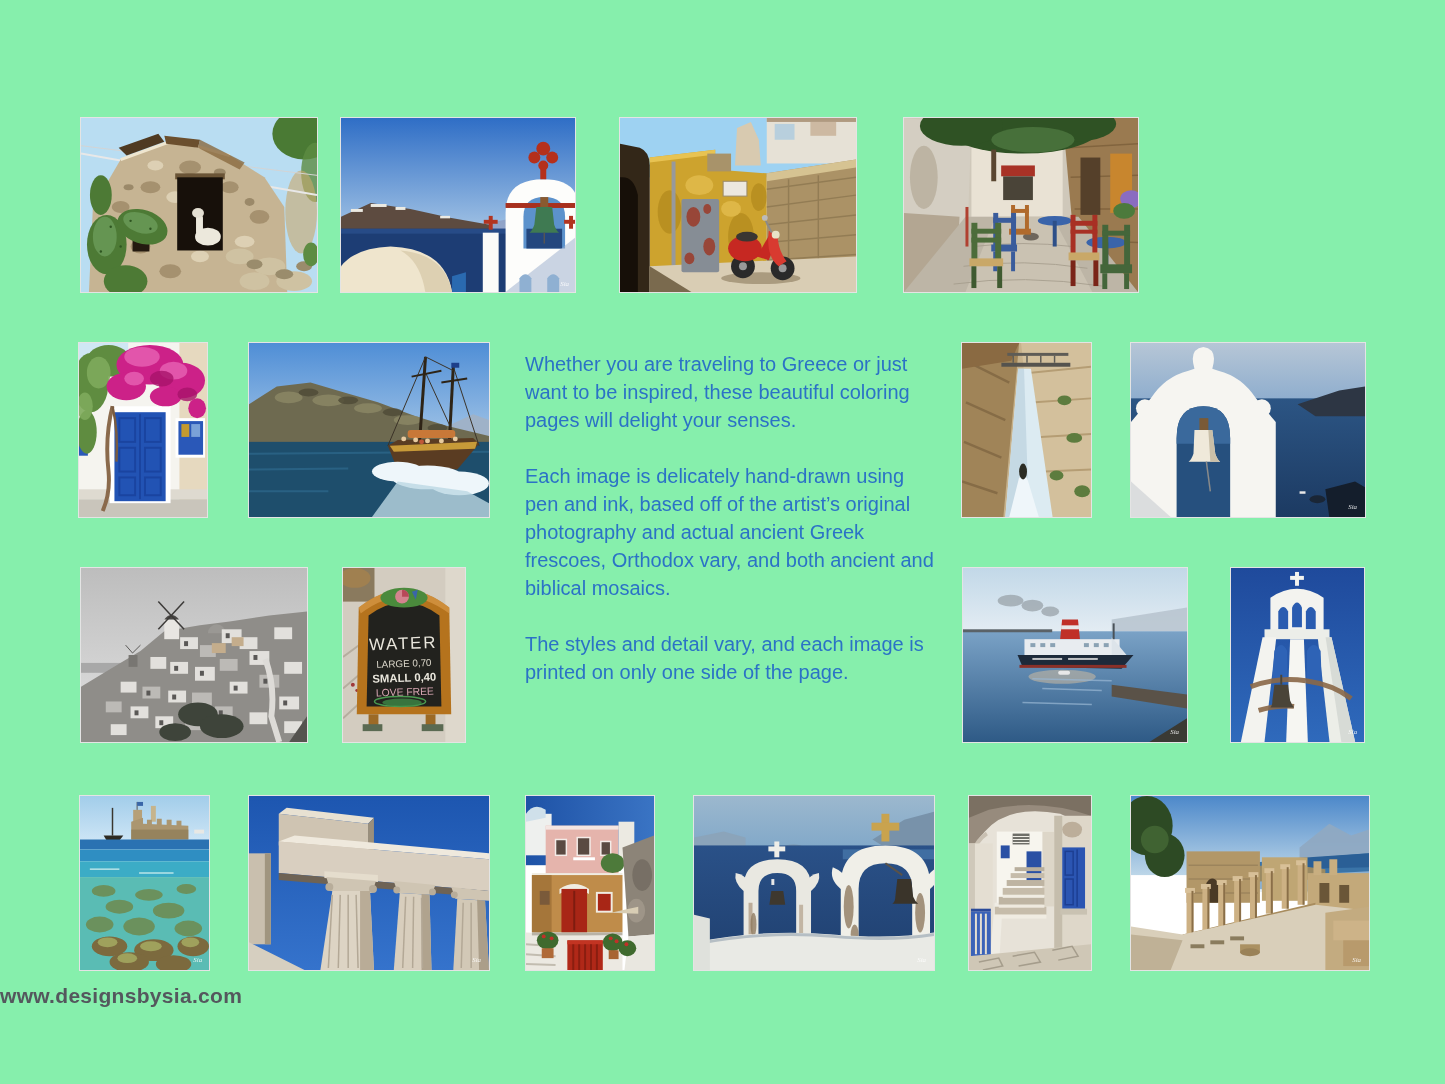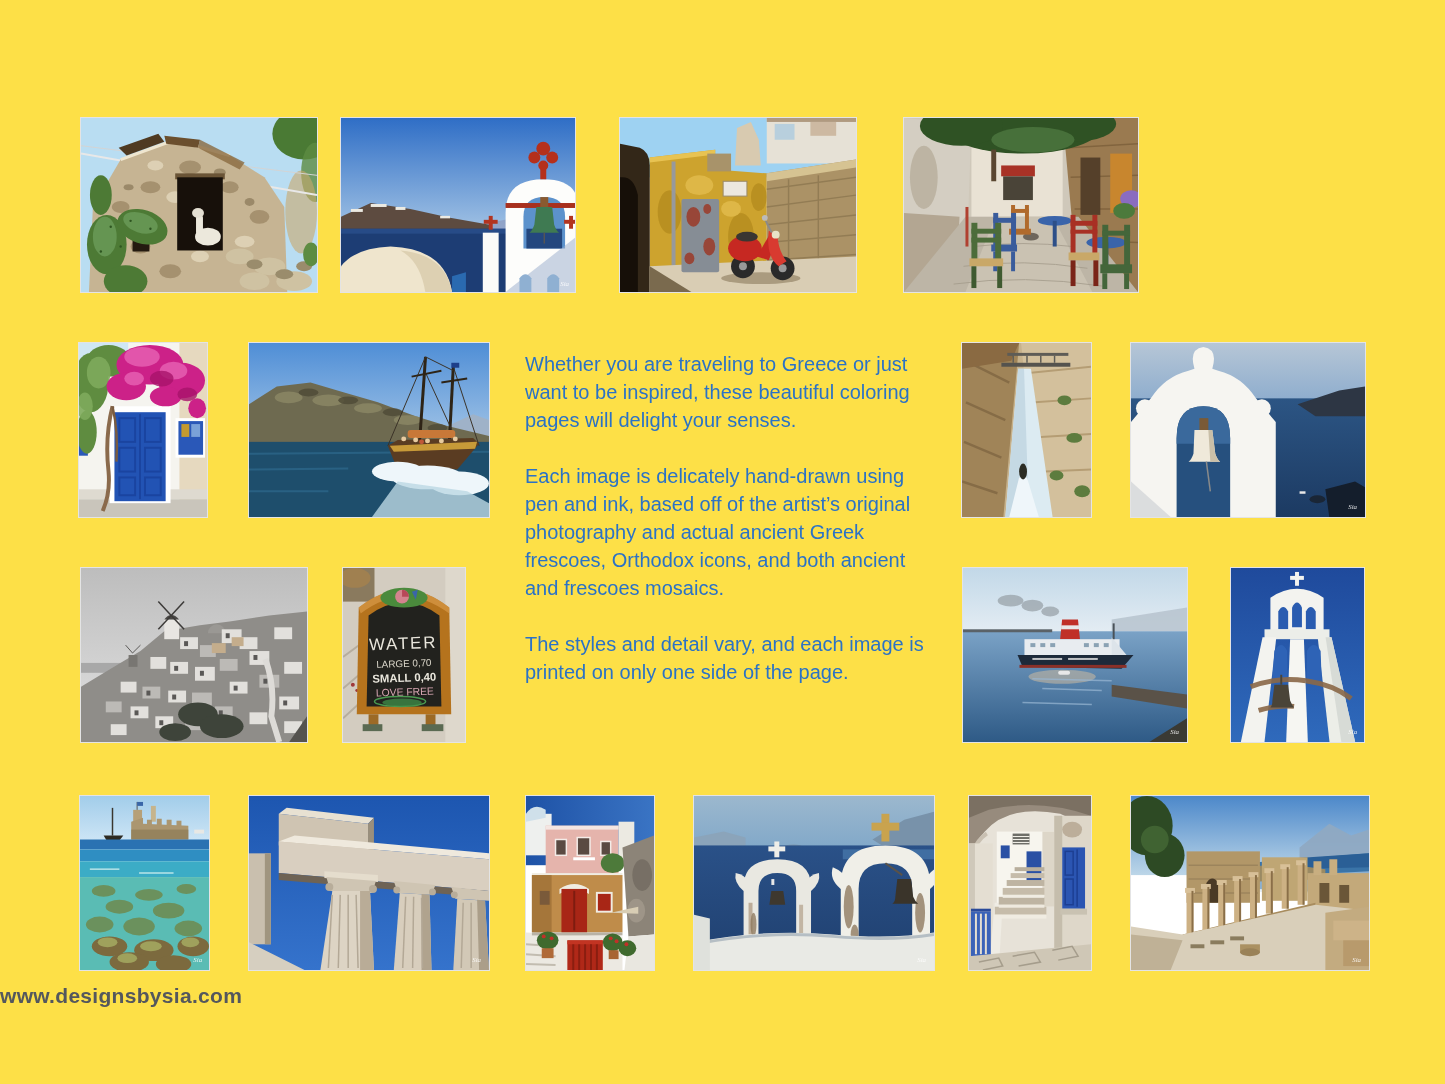--- a/index.html
+++ b/index.html
@@ -1,16 +1,16 @@
 <!DOCTYPE html>
 <html><head>
 <meta charset="utf-8">
 <style>
   html,body{margin:0;padding:0;background:#fff;}
-  .page{position:relative;width:1445px;height:1084px;background:#fde047;overflow:hidden;
+  .page{position:relative;width:1445px;height:1084px;background:#86efac;overflow:hidden;
         font-family:"Liberation Sans",sans-serif;}
   .photo{position:absolute;border:1px solid #e4e4e4;box-sizing:border-box;background:#fff;margin:0;padding:0;}
   .photo svg{display:block;width:100%;height:100%;}
   .intro{position:absolute;left:525px;top:350px;width:412px;color:#2b72c6;
          font-size:20px;line-height:28px;font-weight:400;}
   .intro p{margin:0 0 28px 0;}
   .site-url{position:absolute;left:0;top:984px;width:100%;text-align:left;
             font-size:21px;font-weight:bold;color:#54575d;letter-spacing:.3px;}
   .sig{font-style:italic;opacity:.85;}
 </style>
@@ -467,21 +467,21 @@
       <path d="M64,88 L82,88 L85,112 Q87,118 90,120 L58,120 Q61,118 63,112 Z" fill="#efe9da"></path>
       <path d="M78,88 L82,88 L85,112 Q87,118 90,120 L80,120 Z" fill="#c9bfa8"></path>
       <line x1="76" y1="120" x2="80" y2="150" stroke="#8a8a8a" stroke-width="1.5"></line>
       <path d="M0,176 L0,140 L40,176 Z" fill="#c9cdd2" opacity=".6"></path>
       <text class="sig" x="228" y="168" text-anchor="end" font-size="7" fill="#ffffff" font-family="Liberation Serif, serif">Sia</text>
     </svg>
   </figure>
 
   <div class="intro">
     <p>Whether you are traveling to Greece or just want to be inspired, these beautiful coloring pages will delight your senses.</p>
-    <p>Each image is delicately hand-drawn using pen and ink, based off of the artist’s original photography and actual ancient Greek frescoes, Orthodox icons, and both ancient and frescoes mosaics.</p>
+    <p>Each image is delicately hand-drawn using pen and ink, based off of the artist’s original photography and actual ancient Greek frescoes, Orthodox vary, and both ancient and biblical mosaics.</p>
     <p>The styles and detail vary, and each image is printed on only one side of the page.</p>
   </div>
 
   <figure class="photo" style="left:80px;top:567px;width:228px;height:176px" title="Black-and-white village hillside with windmill">
     <svg viewBox="0 0 228 176" preserveAspectRatio="none">
       <defs>
           <linearGradient id="g9" x1="0" y1="0" x2="0" y2="1">
             <stop offset="0" stop-color="#bdbdbd"></stop>
             <stop offset="1" stop-color="#e2e2e2"></stop>
           </linearGradient>

